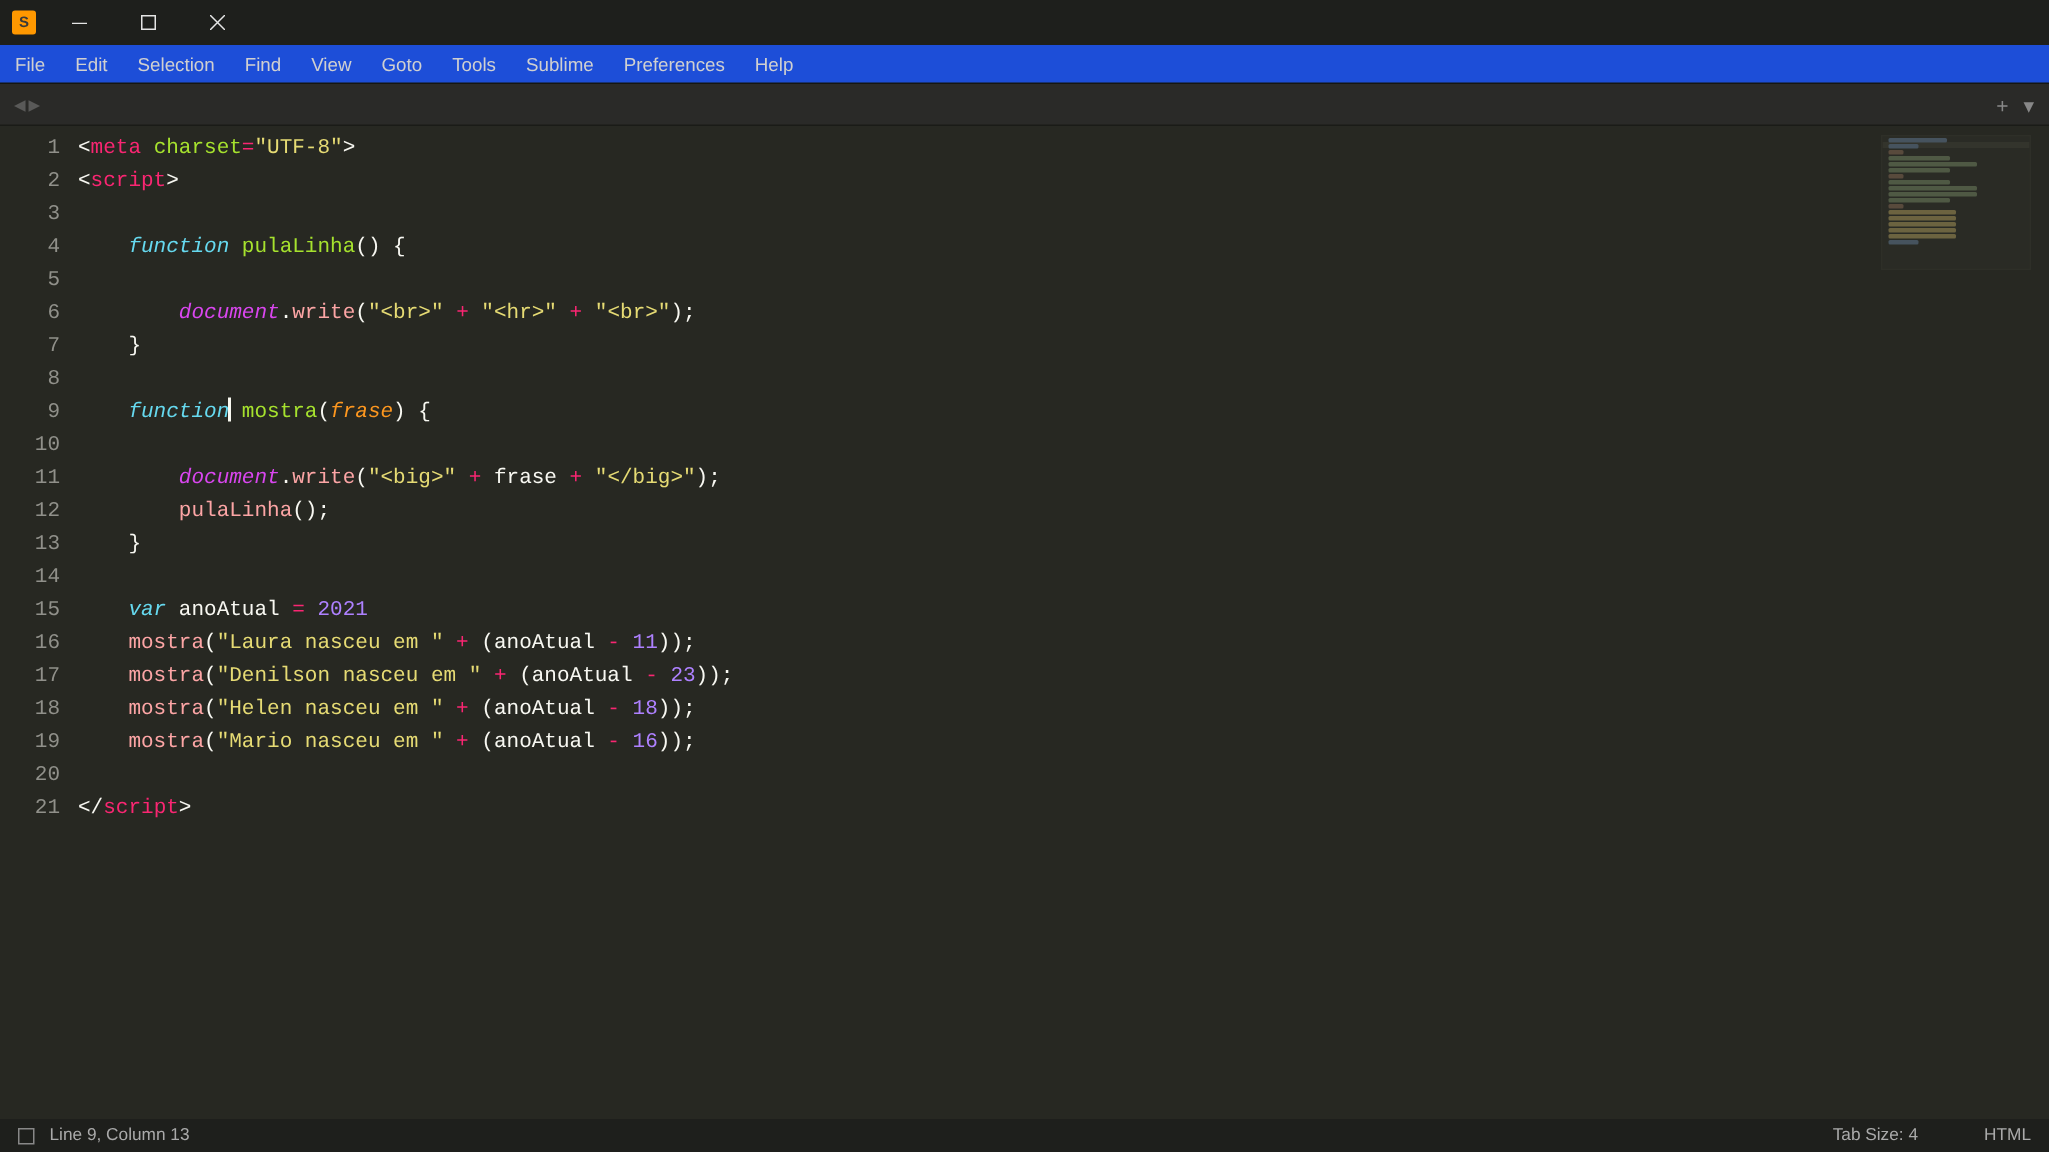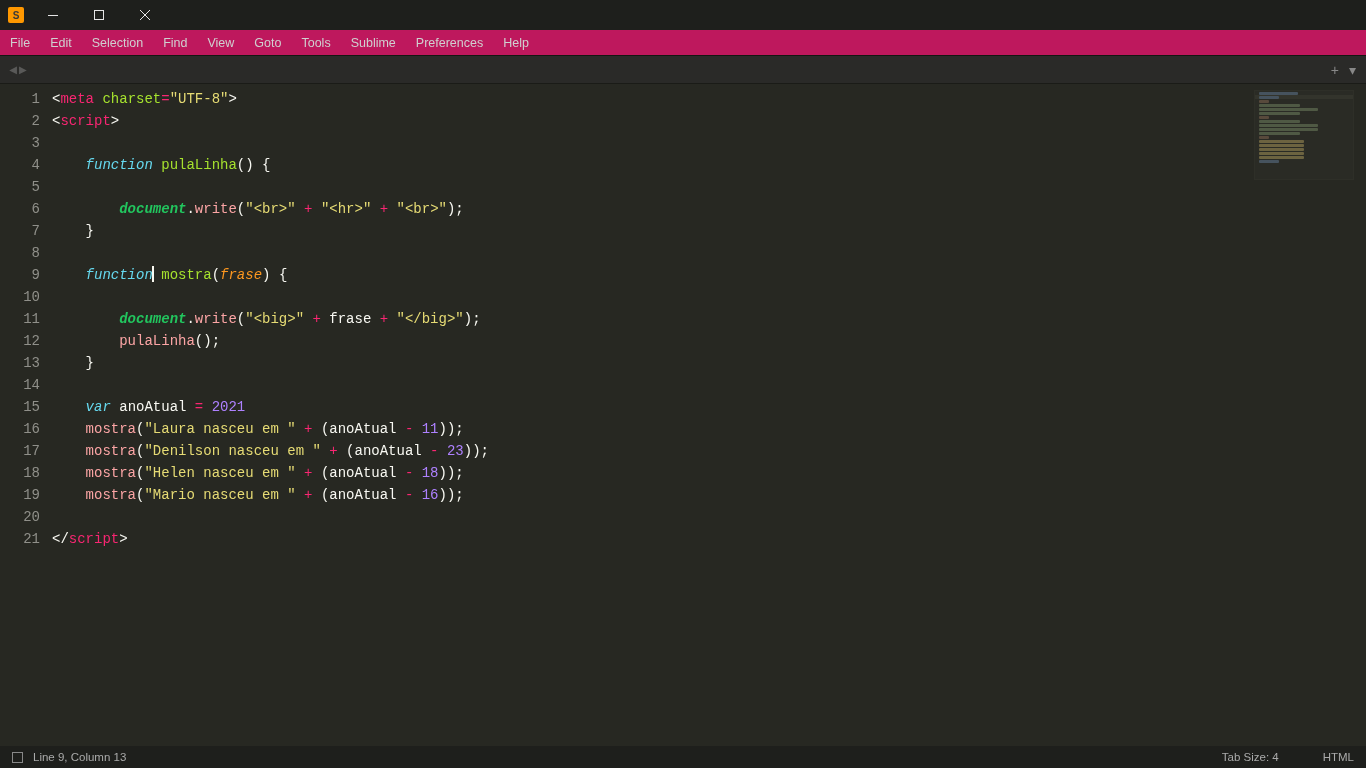--- a/index.html
+++ b/index.html
@@ -21,21 +21,21 @@
   font-size: 10px; font-weight: bold; color: #3a3a3a;
 }
 .title-text { flex: 1; white-space: nowrap; }
 .win-controls { display: flex; height: 100%; }
 .win-btn {
   width: 46px; height: 100%;
   display: flex; align-items: center; justify-content: center;
   color: #e5e5e5; font-size: 11px;
 }
 .menubar {
-  height: 26px; background: #be185d;
+  height: 26px; background: #1d4ed8;
   display: flex; align-items: stretch;
   font-size: 12.5px; color: #d0d0d0;
   border-bottom: 1px solid #151612;
 }
 .menubar .menu-item {
   padding: 0 10px; display: flex; align-items: center;
 }
 .tabbar {
   height: 28px; background: #2a2a28;
   display: flex; align-items: stretch;
@@ -112,21 +112,21 @@
 .tag { color: #f92672; }
 .attr { color: #a6e22e; }
 .str { color: #e6db74; }
 .kw { color: #66d9ef; font-style: italic; }
 .kw2 { color: #fca5a5; }
 .fn { color: #a6e22e; }
 .par { color: #fd971f; font-style: italic; }
 .op { color: #f92672; }
 .num { color: #ae81ff; }
 .punc { color: #f8f8f2; }
-.obj { color: #22c55e; font-style: italic; font-weight: bold; }
+.obj { color: #d946ef; font-style: italic; }
 </style>
 </head>
 <body>
 
 <div class="titlebar">
   <div class="app-icon">
     <span>S</span>
   </div>
   <div class="win-controls">
     <div class="win-btn">

